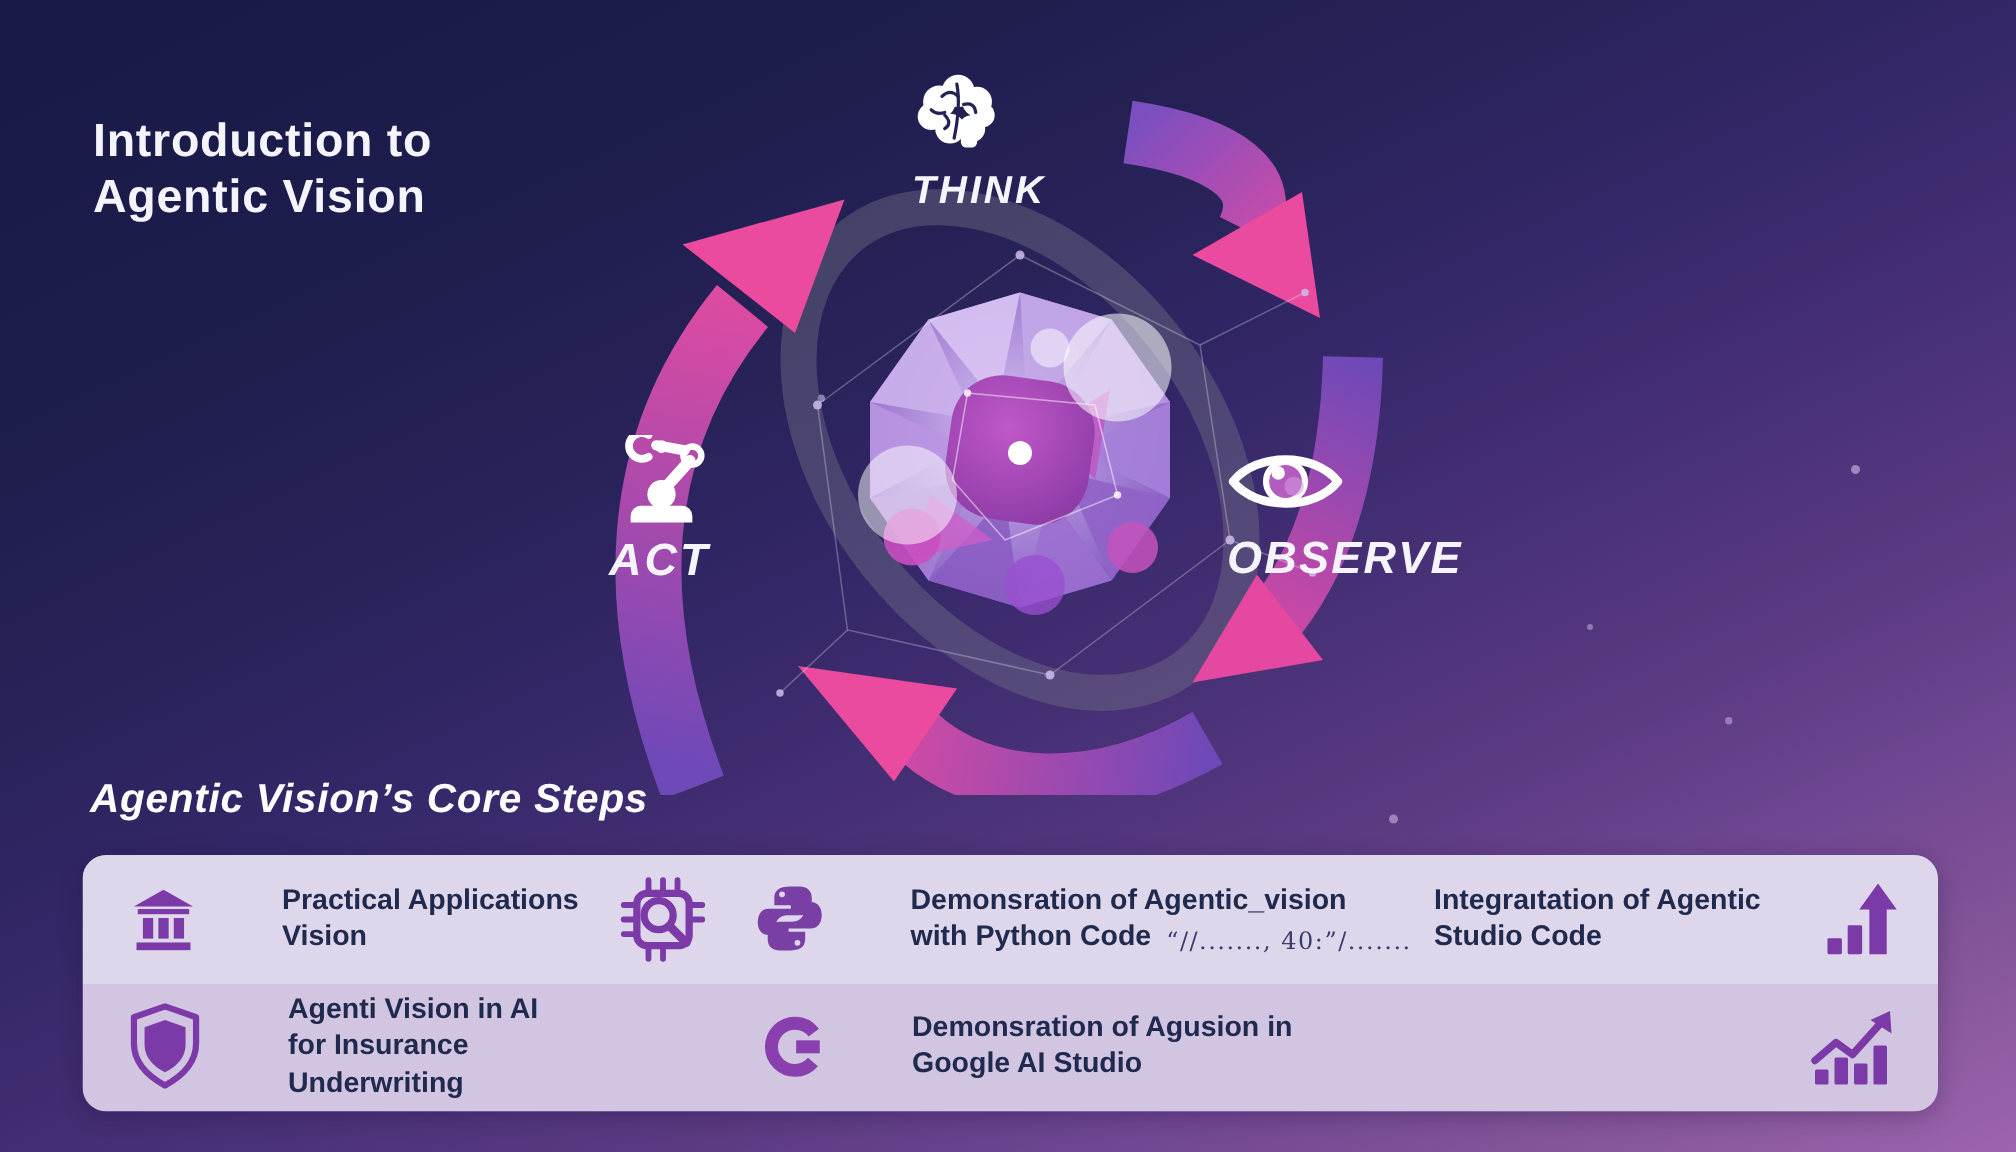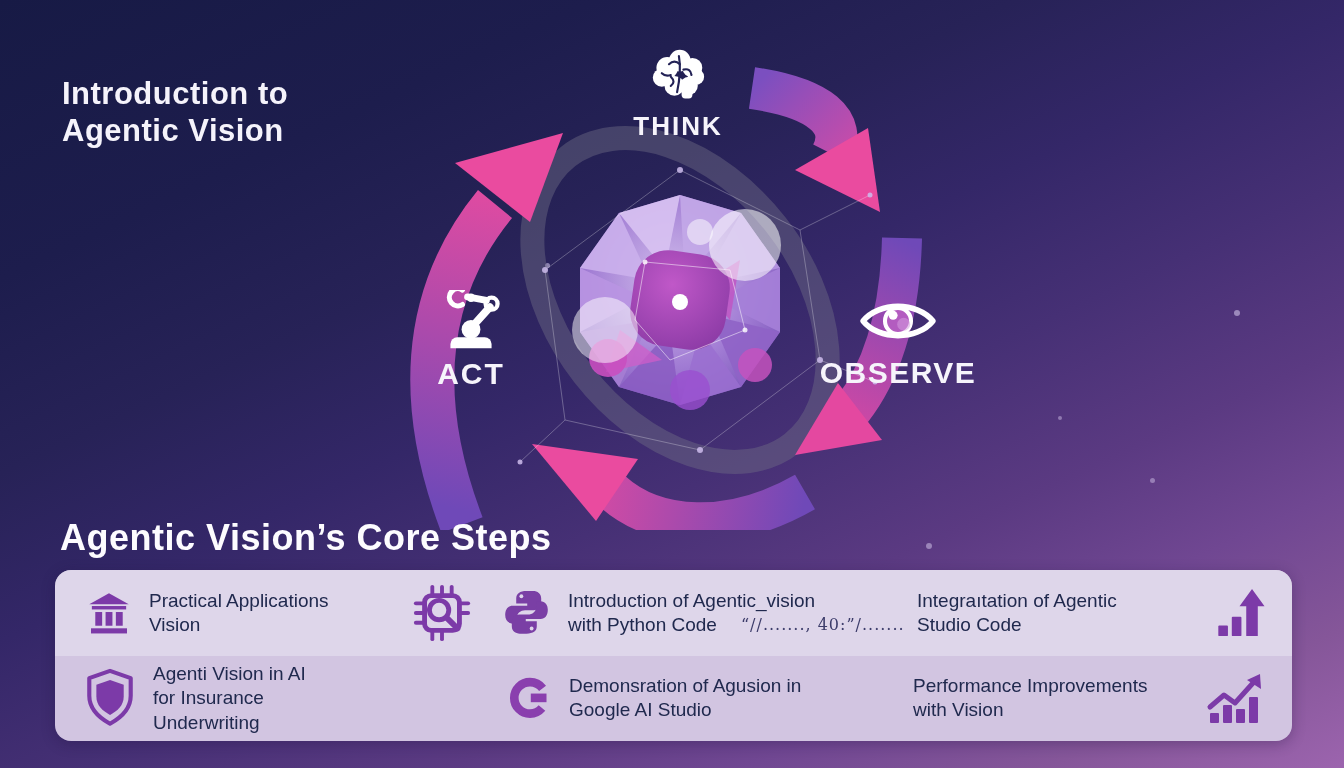--- a/index.html
+++ b/index.html
@@ -14,46 +14,46 @@
   .bg-dot{ position:absolute; border-radius:50%; background:#d9cdf0; }
 
   .title{
     position:absolute; left:62px; top:76px;
     font-size:31px; font-weight:800; color:#f5f3fb;
     line-height:1.18; letter-spacing:.5px; white-space:pre-line;
   }
 
   .diagram-svg{ position:absolute; left:400px; top:30px; width:560px; height:500px; }
 
-  .step{ position:absolute; display:flex; flex-direction:column; align-items:center; color:#fff; }
+  .step{ position:absolute; display:flex; flex-direction:column; align-items:flex-start; color:#fff;font-style:italic; }
   .step .label{ font-weight:800; color:#f6f4fb; }
   .step-think{ left:608px; top:48px; width:140px; gap:9px; }
   .step-think .label{ font-size:26px; letter-spacing:2px; }
   .step-act{ left:406px; top:290px; width:130px; gap:7px; }
   .step-act .label{ font-size:30px; letter-spacing:2px; }
   .step-observe{ left:818px; top:296px; width:160px; gap:10px; }
   .step-observe .label{ font-size:30px; letter-spacing:1.5px; }
 
   .core-heading{
     position:absolute; left:60px; top:517px;
-    font-size:36px; font-weight:800; color:#fdfcff; letter-spacing:.5px;
+    font-size:27px; font-weight:800; color:#fdfcff; letter-spacing:.5px;font-style:italic;
   }
   .panel{
     position:absolute; left:55px; top:570px; width:1237px; height:171px;
     border-radius:16px; overflow:hidden;
     box-shadow:0 3px 14px rgba(30,15,60,.3), inset 0 2px 0 rgba(255,255,255,.45);
   }
   .row{ position:relative; width:100%; height:85.5px; }
   .row1{ background:#ded6ea; }
   .row2{ background:#d2c5e1; }
   .cell{ position:absolute; top:50%; transform:translateY(-50%);
          display:flex; align-items:center; }
-  .item-text{ color:#20294e; font-weight:400; font-size:19px;
-              line-height:1.27; white-space:pre-line; }
-  .line2wrap{ display:flex; align-items:center; gap:24px; }
+  .item-text{ color:#20294e; font-weight:700; font-size:19px;
+              line-height:1.27; white-space:pre-line;margin-left:39px; }
+  .line2wrap{ display:flex; align-items:flex-end; gap:10px; }
   .scribble{ font-family:"DejaVu Serif", serif; font-weight:400;
              font-size:16px; color:#3c3c6a; letter-spacing:1px; white-space:nowrap; }
 </style>
 </head>
 <body>
 
 <div class="stage">
 
   <span class="bg-dot" style="left:545px;top:263px;width:5px;height:5px;opacity:.55"></span>
   <span class="bg-dot" style="left:834px;top:130px;width:4px;height:4px;opacity:.5"></span>
@@ -256,21 +256,21 @@
       <div class="cell" style="left:448px; gap:18px;">
         <svg width="47" height="47" viewBox="0 0 64 64">
           <g fill="#7a3fa5">
             <path d="M32 3 c-9 0 -14 3.5 -14 10 v7 h15 v3 H13 c-6.5 0 -10 5 -10 12.5 C3 42 6.5 47 13 47 h6 v-8 c0 -6 5 -10 11 -10 h12 c5.5 0 10 -4.5 10 -10 v-6 c0 -6.5 -5 -10 -11 -10 z"></path>
             <path d="M32 61 c9 0 14 -3.5 14 -10 v-7 H31 v-3 h20 c6.5 0 10 -5 10 -12.5 C61 22 57.5 17 51 17 h-6 v8 c0 6 -5 10 -11 10 H22 c-5.5 0 -10 4.5 -10 10 v6 c0 6.5 5 10 11 10 z"></path>
           </g>
           <circle cx="25" cy="10" r="2.6" fill="#ded6ea"></circle>
           <circle cx="39" cy="54" r="2.6" fill="#ded6ea"></circle>
         </svg>
         <div>
-          <div class="item-text">Introduction of Agentic_vision</div>
+          <div class="item-text">Demonsration of Agentic_vision</div>
           <div class="line2wrap">
             <span class="item-text">with Python Code</span>
             <span class="scribble">“//......., 40:”/.......</span>
           </div>
         </div>
       </div>
 
       <div class="cell" style="left:862px;">
         <span class="item-text">Integraıtation of Agentic
 Studio Code</span>
@@ -301,24 +301,20 @@
 
       <div class="cell" style="left:453px; gap:17px;">
         <svg width="44" height="44" viewBox="0 0 56 56">
           <circle cx="28" cy="28" r="20" fill="none" stroke="#8a3fae" stroke-width="11" stroke-dasharray="98 28" stroke-dashoffset="-14"></circle>
           <rect x="29" y="22.5" width="20" height="11" fill="#8a3fae"></rect>
         </svg>
         <span class="item-text">Demonsration of Agusion in
 Google AI Studio</span>
       </div>
 
-      <div class="cell" style="left:858px;">
-        <span class="item-text">Performance Improvements
-with Vision</span>
-      </div>
 
       <div class="cell" style="left:1150px;">
         <svg width="58" height="54" viewBox="0 0 58 54">
           <g fill="#7c3aa8">
             <rect x="5" y="42" width="9" height="10" rx="1"></rect>
             <rect x="18" y="34" width="9" height="18" rx="1"></rect>
             <rect x="31" y="38" width="9" height="14" rx="1"></rect>
             <rect x="44" y="26" width="9" height="26" rx="1"></rect>
           </g>
           <polyline points="5,36 19,24 30,32 48,12" fill="none" stroke="#7c3aa8" stroke-width="5" stroke-linecap="round" stroke-linejoin="round"></polyline>

